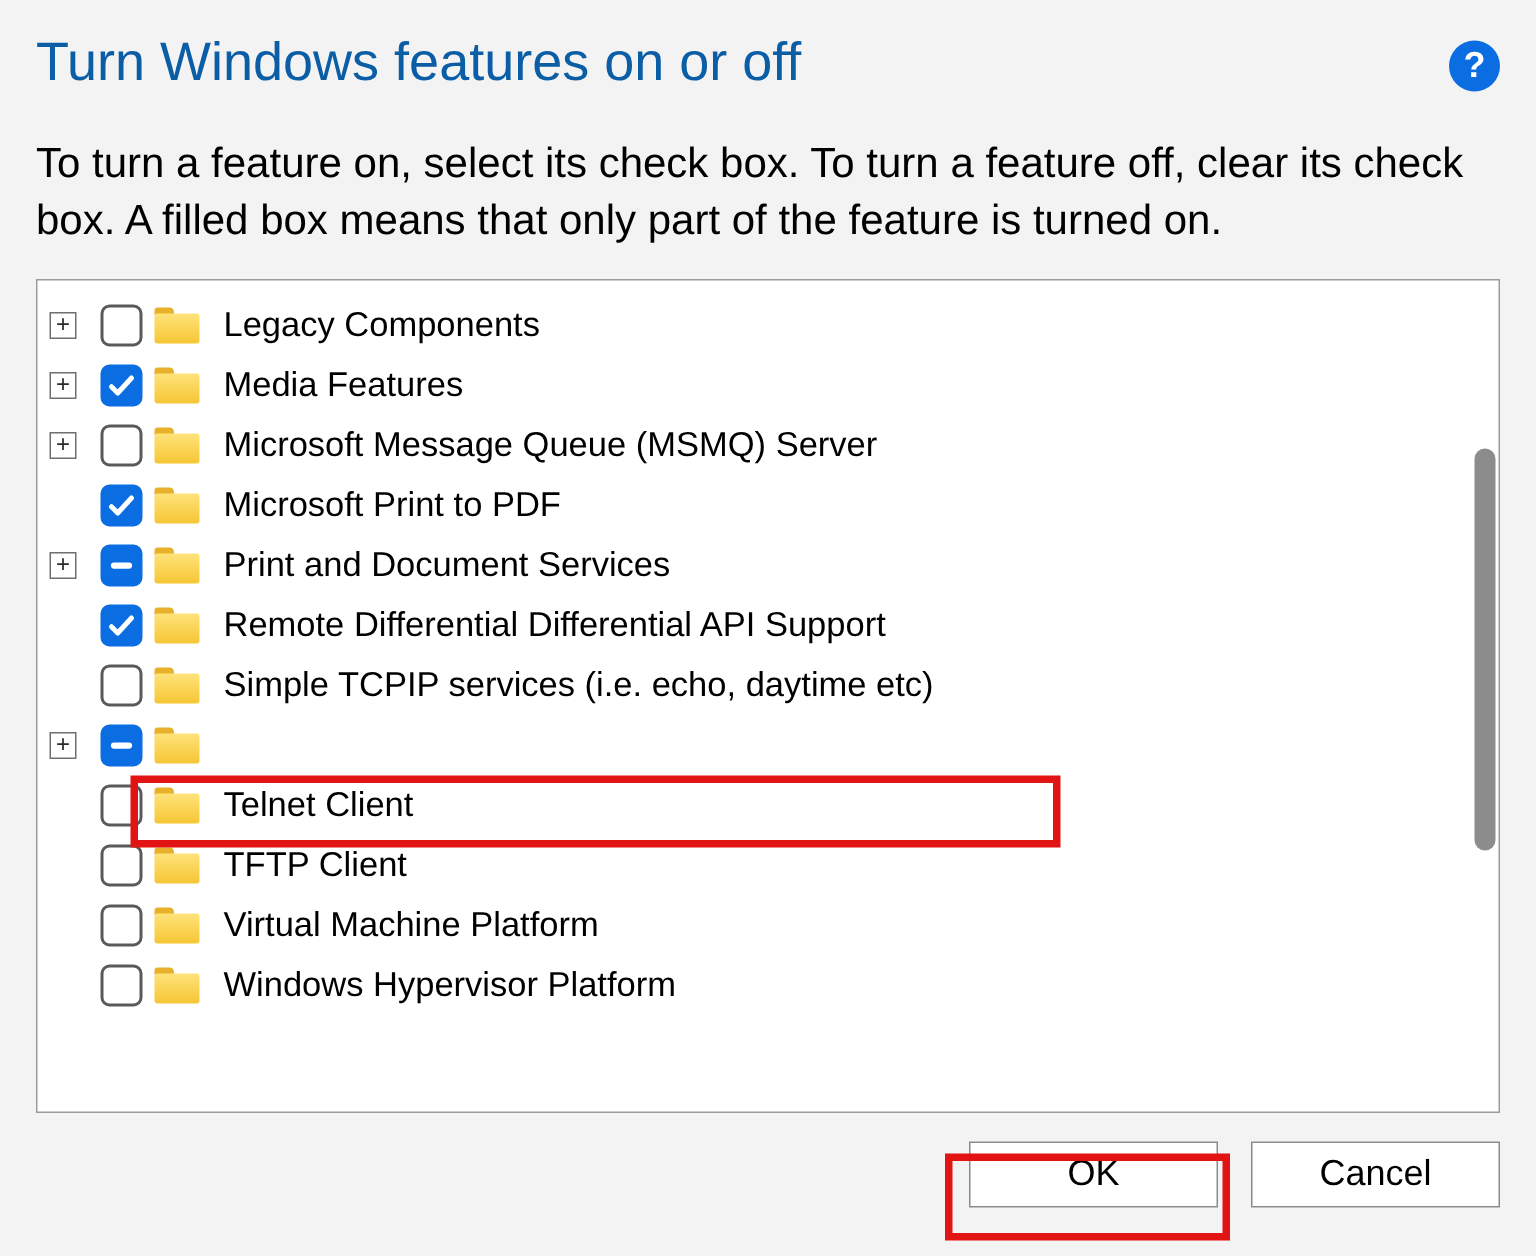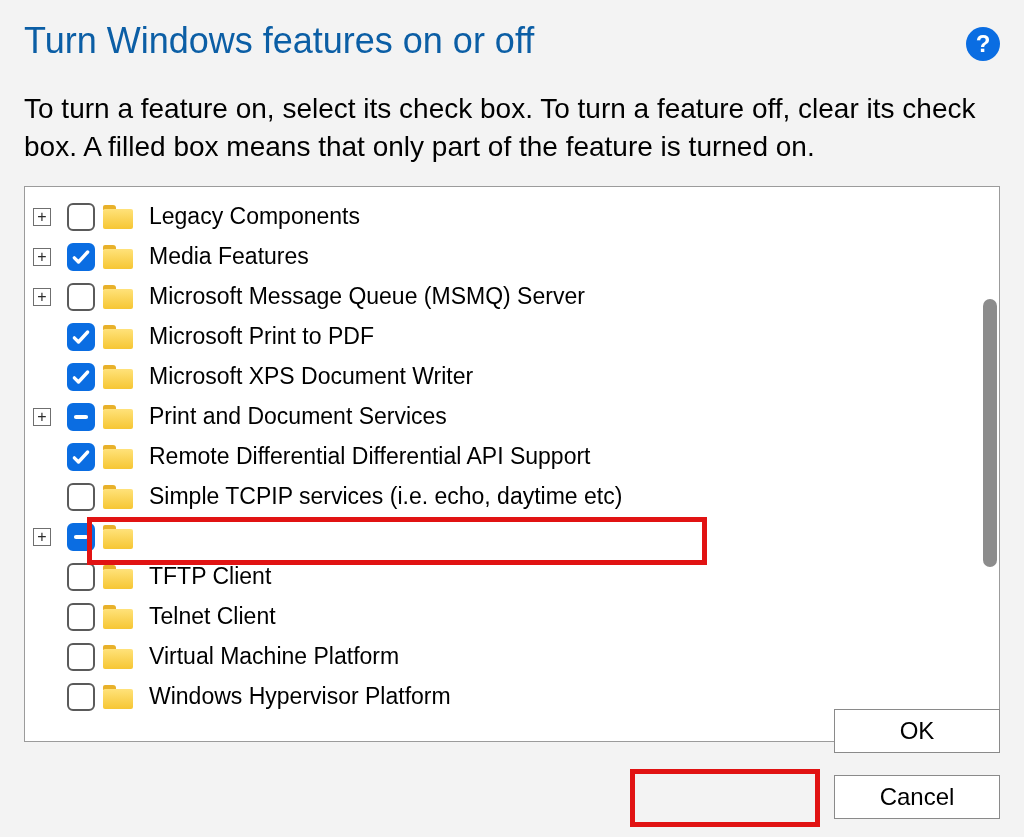--- a/index.html
+++ b/index.html
@@ -148,24 +148,23 @@
     pointer-events: none;
     border: 5px solid #e11313;
     left: 62px;
     top: 330px;
     width: 620px;
     height: 48px;
   }
   .buttons {
     position: absolute;
     right: 24px;
-    bottom: 18px;
+    bottom: 32px;
     display: flex;
     gap: 22px;
-    flex-direction: column;
   }
   .btn {
     width: 166px;
     height: 44px;
     background: #fff;
     border: 1px solid #8a8a8a;
     font-size: 24px;
     display: flex;
     align-items: center;
     justify-content: center;
@@ -220,75 +219,65 @@
           <div class="expander hidden">+</div>
           <div class="cbox checked">
             <svg viewBox="0 0 24 24" fill="none" stroke="#fff" stroke-width="4" stroke-linecap="round" stroke-linejoin="round">
               <polyline points="4 13 9 18 20 6"></polyline>
             </svg>
           </div>
           <div class="folder"></div>
           <span class="label">Microsoft Print to PDF</span>
         </div>
         <div class="row">
+          <div class="expander">+</div>
+          <div class="cbox partial">
+            <svg viewBox="0 0 24 24" fill="none" stroke="#fff" stroke-width="5" stroke-linecap="round">
+              <line x1="6" y1="12" x2="18" y2="12"></line>
+            </svg>
+          </div>
+          <div class="folder"></div>
+          <span class="label">Print and Document Services</span>
+        </div>
+        <div class="row">
           <div class="expander hidden">+</div>
           <div class="cbox checked">
             <svg viewBox="0 0 24 24" fill="none" stroke="#fff" stroke-width="4" stroke-linecap="round" stroke-linejoin="round">
               <polyline points="4 13 9 18 20 6"></polyline>
             </svg>
           </div>
           <div class="folder"></div>
-          <span class="label">Microsoft XPS Document Writer</span>
+          <span class="label">Remote Differential Differential API Support</span>
+        </div>
+        <div class="row">
+          <div class="expander hidden">+</div>
+          <div class="cbox"></div>
+          <div class="folder"></div>
+          <span class="label">Simple TCPIP services (i.e. echo, daytime etc)</span>
         </div>
         <div class="row">
           <div class="expander">+</div>
           <div class="cbox partial">
             <svg viewBox="0 0 24 24" fill="none" stroke="#fff" stroke-width="5" stroke-linecap="round">
               <line x1="6" y1="12" x2="18" y2="12"></line>
             </svg>
           </div>
           <div class="folder"></div>
-          <span class="label">Print and Document Services</span>
-        </div>
-        <div class="row">
-          <div class="expander hidden">+</div>
-          <div class="cbox checked">
-            <svg viewBox="0 0 24 24" fill="none" stroke="#fff" stroke-width="4" stroke-linecap="round" stroke-linejoin="round">
-              <polyline points="4 13 9 18 20 6"></polyline>
-            </svg>
-          </div>
-          <div class="folder"></div>
-          <span class="label">Remote Differential Differential API Support</span>
-        </div>
-        <div class="row">
-          <div class="expander hidden">+</div>
-          <div class="cbox"></div>
-          <div class="folder"></div>
-          <span class="label">Simple TCPIP services (i.e. echo, daytime etc)</span>
-        </div>
-        <div class="row">
-          <div class="expander">+</div>
-          <div class="cbox partial">
-            <svg viewBox="0 0 24 24" fill="none" stroke="#fff" stroke-width="5" stroke-linecap="round">
-              <line x1="6" y1="12" x2="18" y2="12"></line>
-            </svg>
-          </div>
-          <div class="folder"></div>
+        </div>
+        <div class="row">
+          <div class="expander hidden">+</div>
+          <div class="cbox"></div>
+          <div class="folder"></div>
+          <span class="label">Telnet Client</span>
         </div>
         <div class="row">
           <div class="expander hidden">+</div>
           <div class="cbox"></div>
           <div class="folder"></div>
           <span class="label">TFTP Client</span>
-        </div>
-        <div class="row">
-          <div class="expander hidden">+</div>
-          <div class="cbox"></div>
-          <div class="folder"></div>
-          <span class="label">Telnet Client</span>
         </div>
         <div class="row">
           <div class="expander hidden">+</div>
           <div class="cbox"></div>
           <div class="folder"></div>
           <span class="label">Virtual Machine Platform</span>
         </div>
         <div class="row">
           <div class="expander hidden">+</div>
           <div class="cbox"></div>

